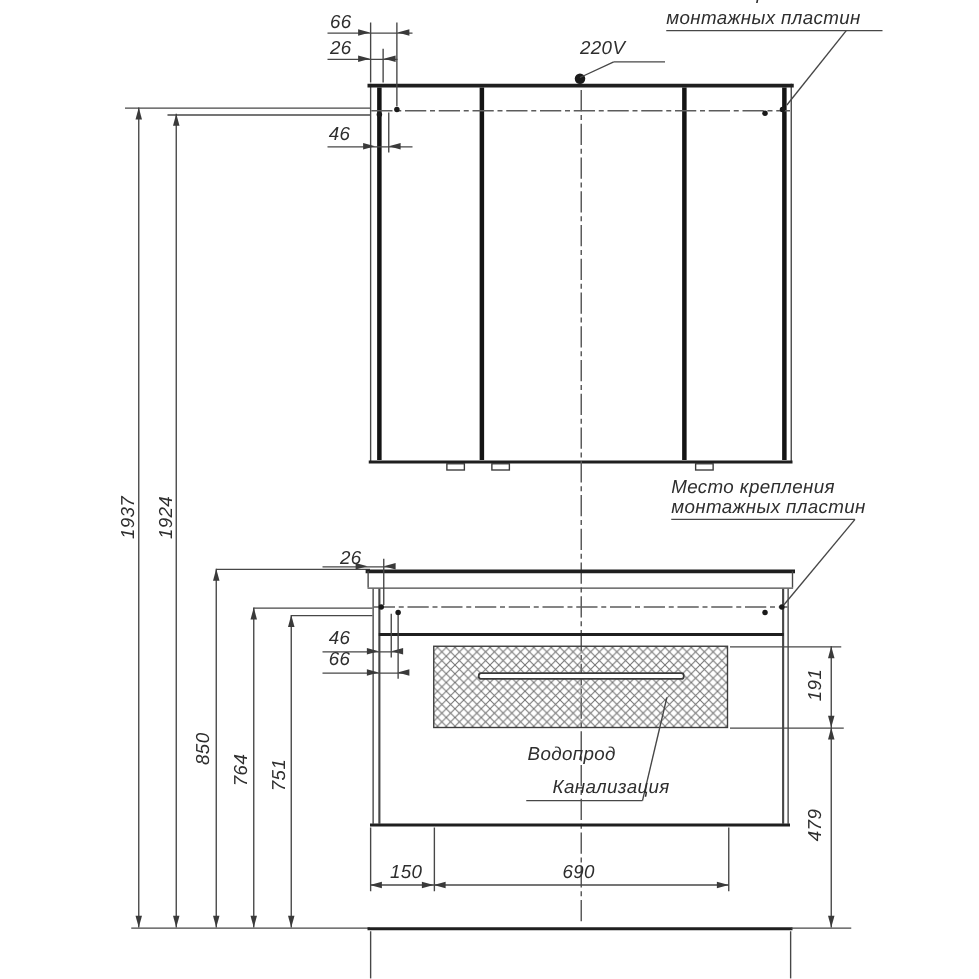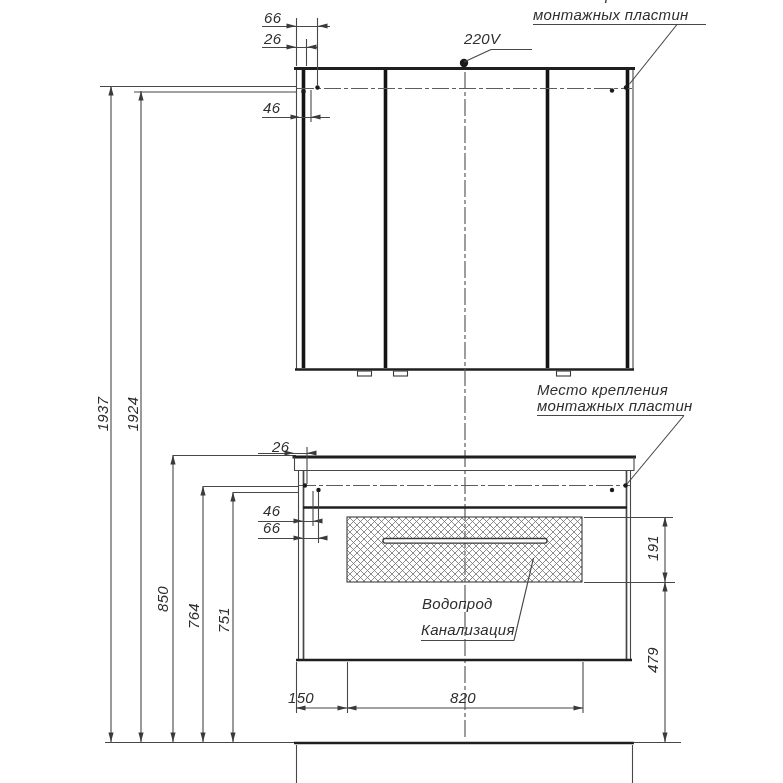--- a/index.html
+++ b/index.html
@@ -199,19 +199,19 @@
   <span class="lbl" style="left:263px;top:520px">66</span>
 
   <span class="lbl rot" style="left:150px;top:591px">850</span>
   <span class="lbl rot" style="left:181px;top:608px">764</span>
   <span class="lbl rot" style="left:211px;top:612px">751</span>
 
   <span class="lbl rot" style="left:640px;top:540px">191</span>
   <span class="lbl rot" style="left:640px;top:652px">479</span>
 
   <span class="lbl" style="left:422px;top:596px">Водопрод</span>
-  <span class="lbl" style="left:421px;top:622px">Канализация</span>
-
-  <span class="lbl" style="left:288px;top:690px">150</span>
-  <span class="lbl" style="left:450px;top:690px">820</span>
+  <span class="lbl" style="left:442px;top:622px">Канализация</span>
+
+  <span class="lbl" style="left:312px;top:690px">150</span>
+  <span class="lbl" style="left:450px;top:690px">690</span>
   <span class="lbl" style="left:452px;top:798px">990</span>
 
 </div>
 
 </body></html>

